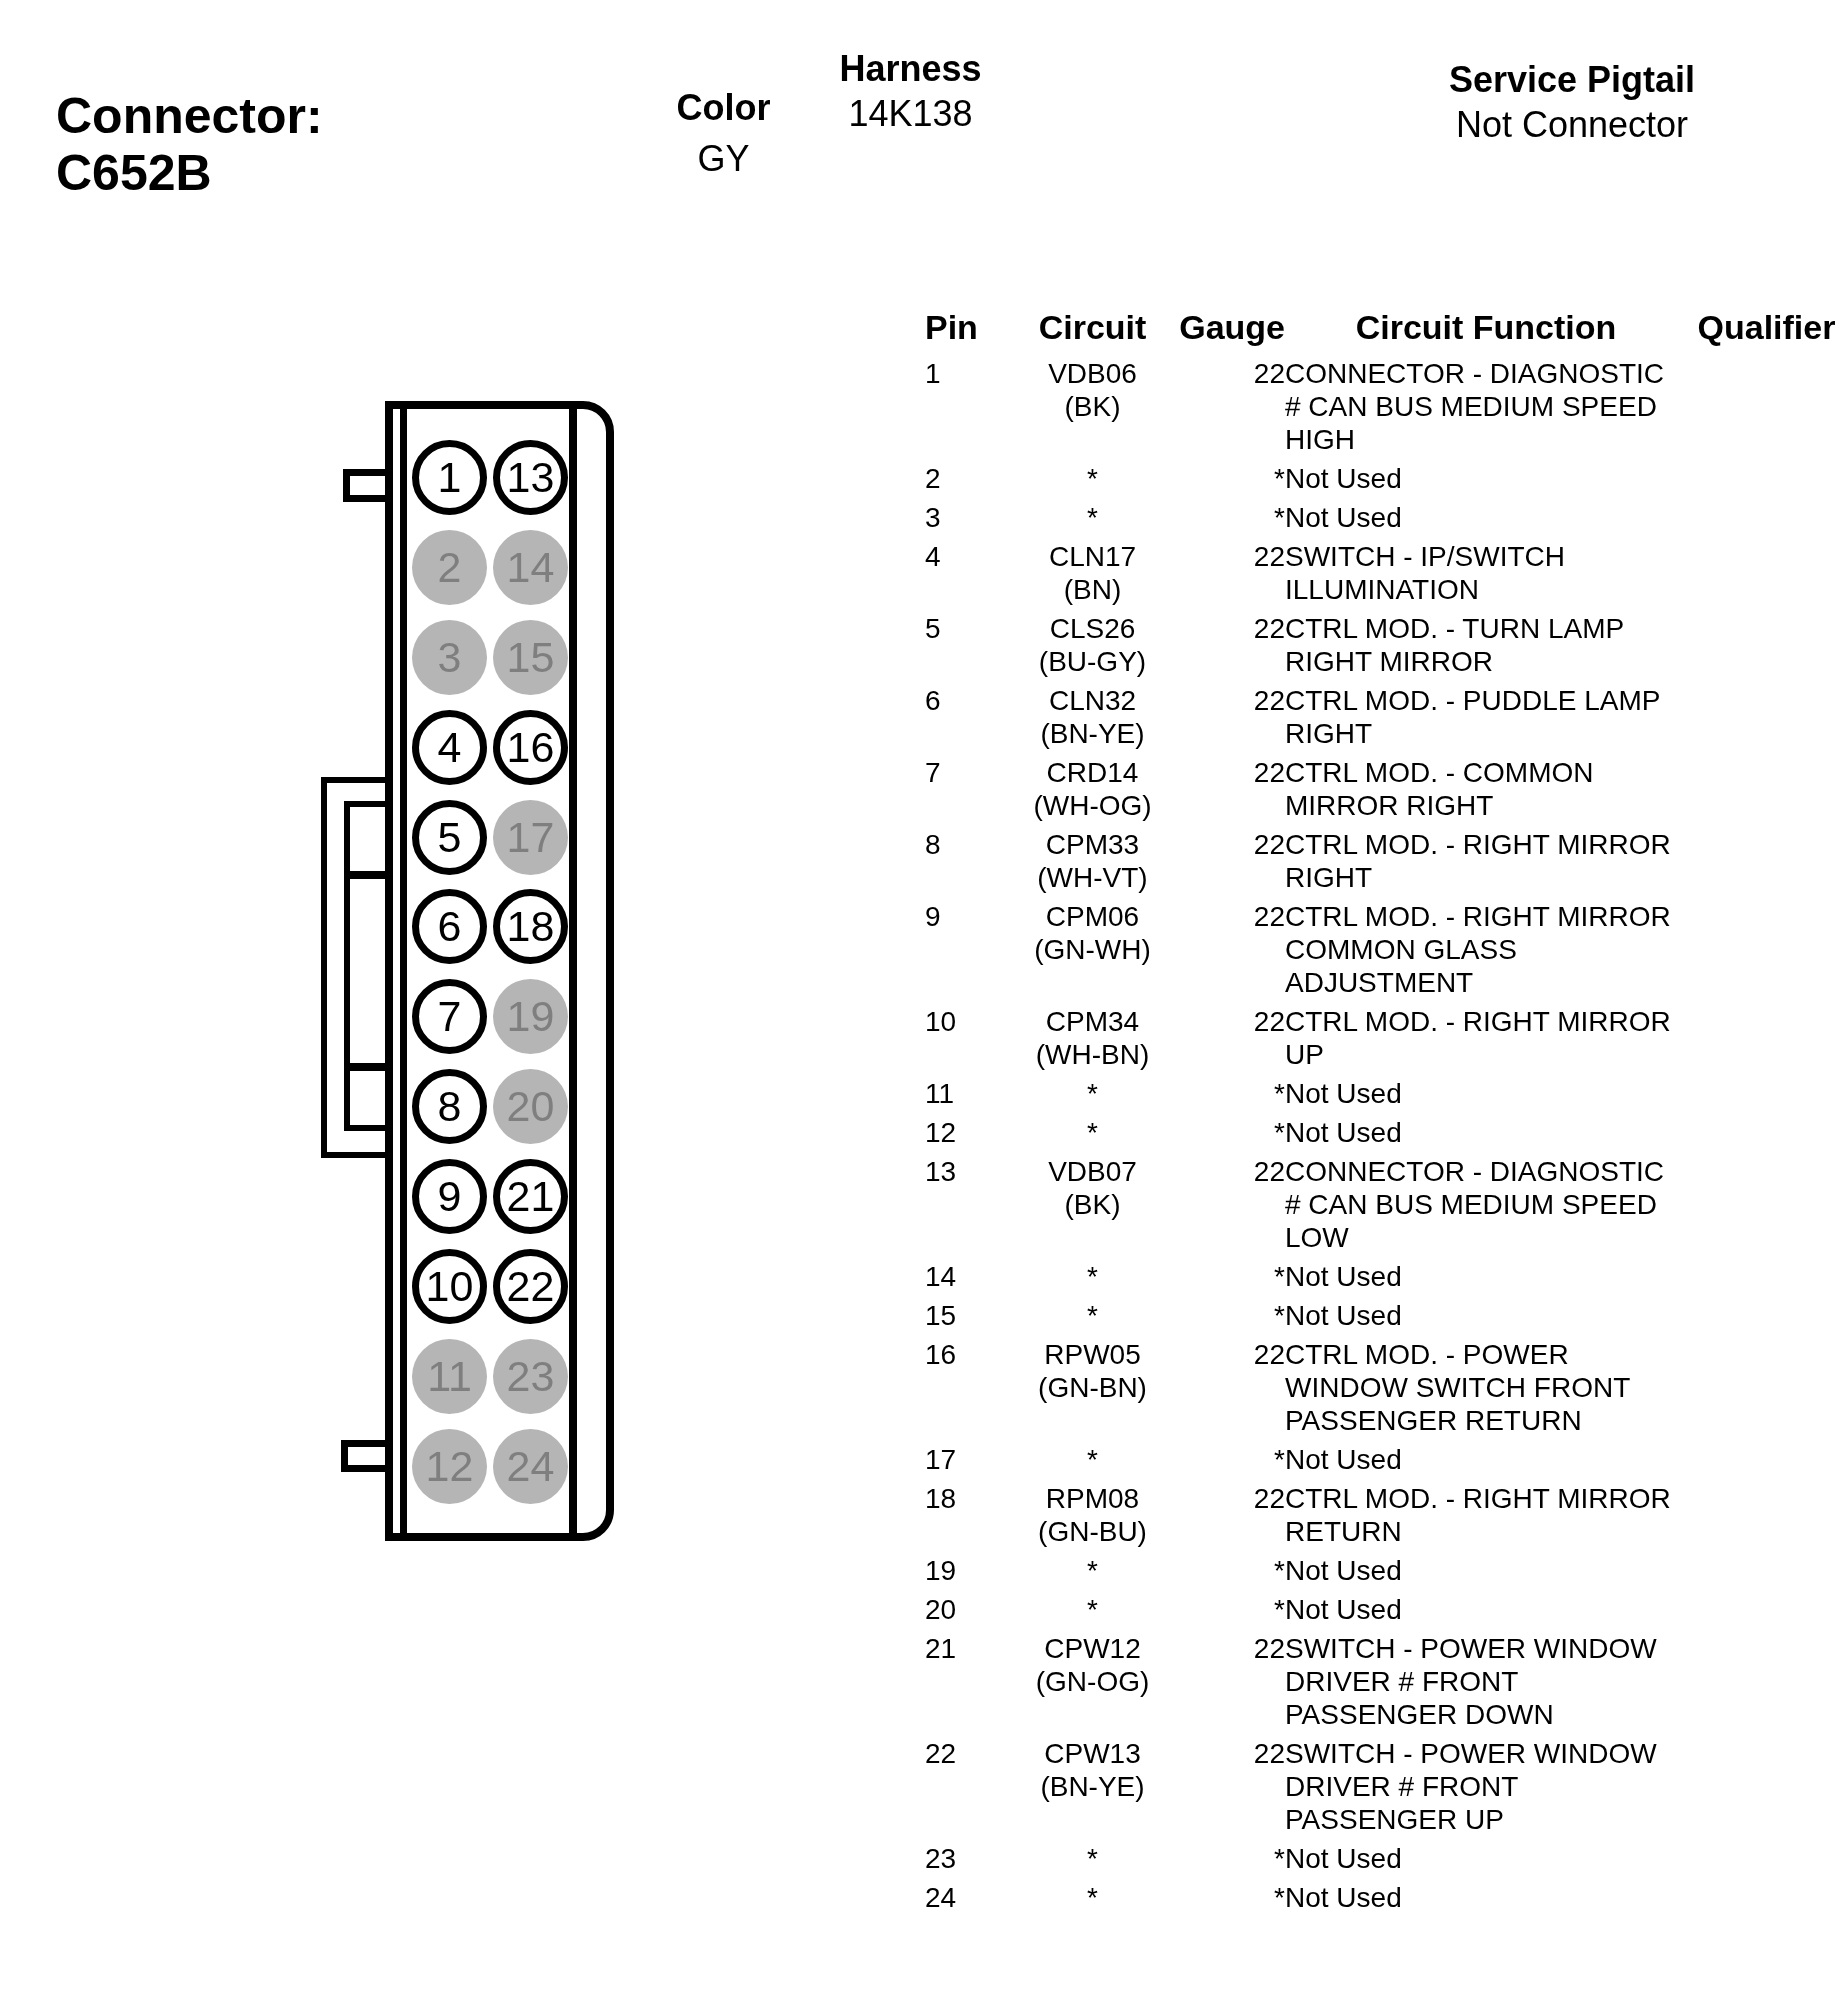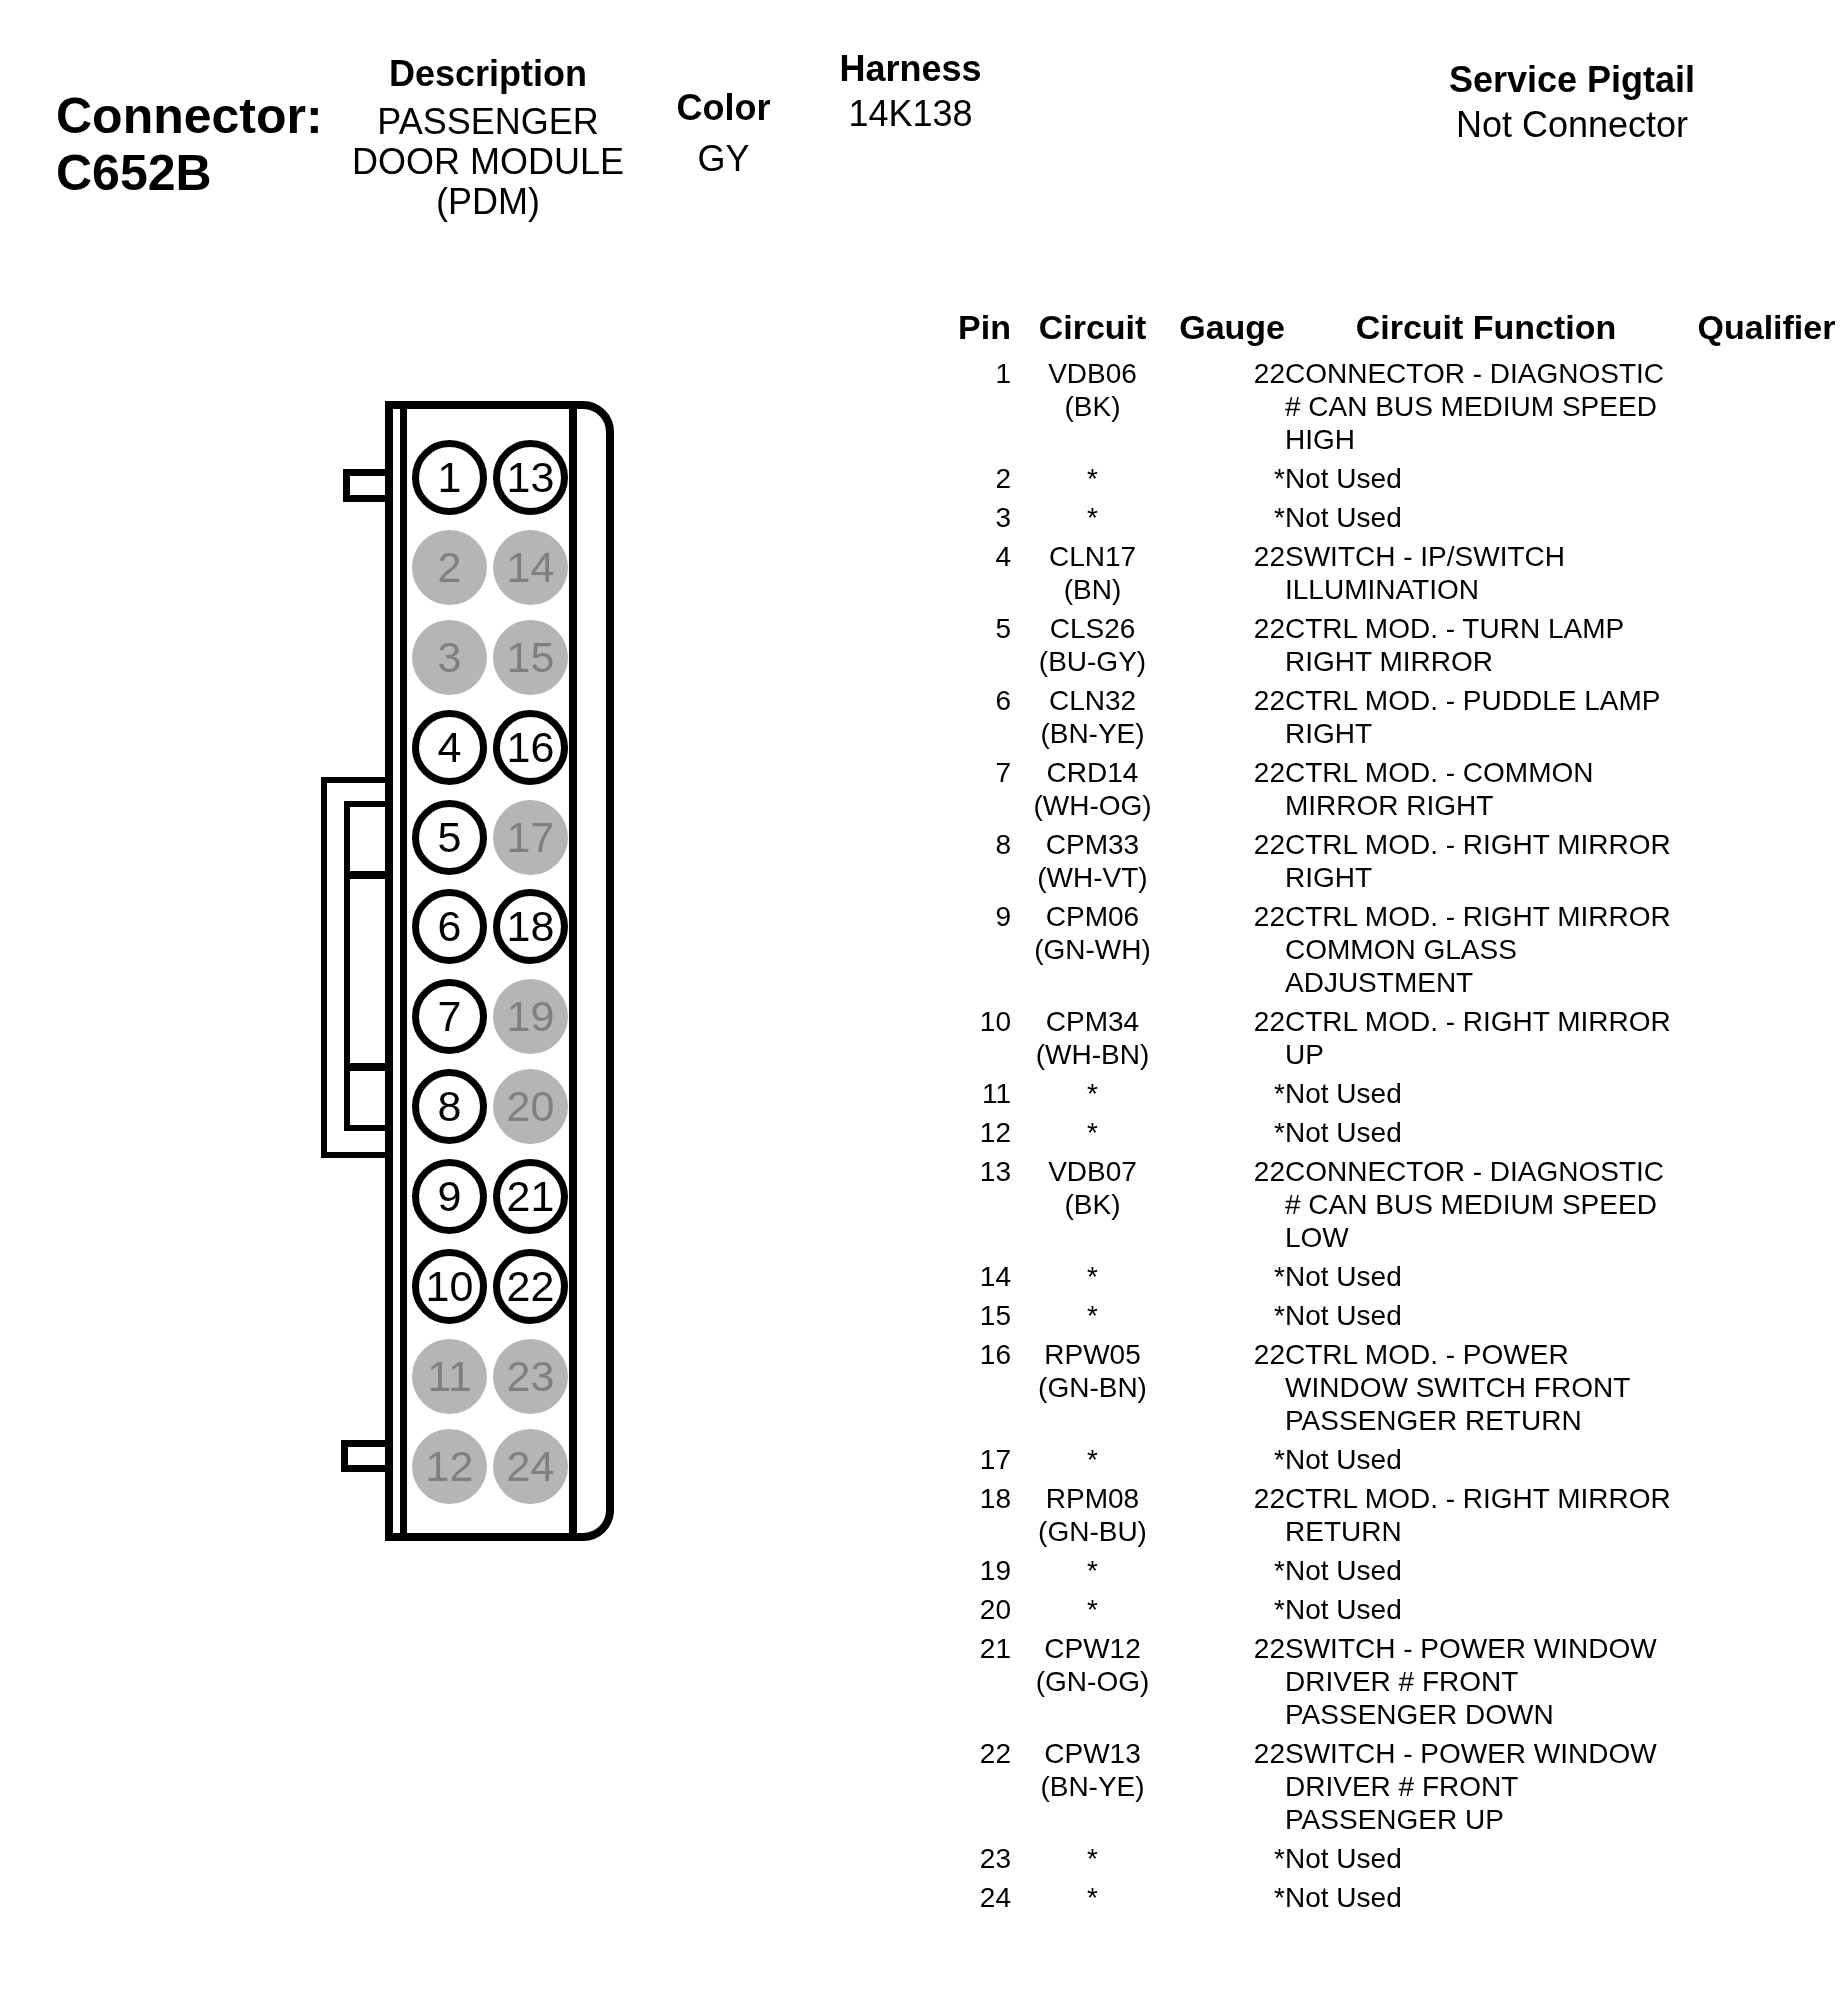--- a/index.html
+++ b/index.html
@@ -42,42 +42,36 @@
   .pin{position:absolute;width:75px;height:75px;border-radius:50%;
     display:flex;align-items:center;justify-content:center;
     font-size:43px;box-sizing:border-box;}
   .pin.used{background:#fff;border:7.7px solid var(--outline,#000);color:#000;}
   .pin.unused{background:var(--unused-fill,#b5b5b5);color:var(--unused-text,#7f7f7f);}
   
   #pin-table{position:absolute;left:925px;top:308px;width:921px;}
   .thead{display:flex;font-weight:bold;font-size:34px;line-height:39px;margin-bottom:10.3px;}
   .trows{display:flex;flex-direction:column;gap:6px;}
   .trow{display:flex;font-size:28px;line-height:33px;}
-  .c-pin{width:86px;text-align:right;flex:none;}
+  .c-pin{width:86px;text-align:left;flex:none;}
   .c-circuit{width:163px;text-align:center;white-space:pre-line;flex:none;}
   .c-gauge{width:111px;text-align:right;flex:none;}
   .c-func{width:402px;text-align:left;white-space:pre-line;flex:none;}
   .c-qual{width:159px;text-align:center;flex:none;}
 </style>
 </head>
 <body>
 
 <div class="stage">
 
   <div class="title">
     <div>Connector:</div>
     <div>C652B</div>
   </div>
 
-  <div class="hdr-col" id="col-desc">
-    <div class="hdr-label">Description</div>
-    <div class="hdr-value">PASSENGER
-DOOR MODULE
-(PDM)</div>
-  </div>
   <div class="hdr-col" id="col-color">
     <div class="hdr-label">Color</div>
     <div class="hdr-value">GY</div>
   </div>
   <div class="hdr-col" id="col-harness">
     <div class="hdr-label">Harness</div>
     <div class="hdr-value">14K138</div>
   </div>
   <div class="hdr-col" id="col-pigtail">
     <div class="hdr-label">Service Pigtail</div>

